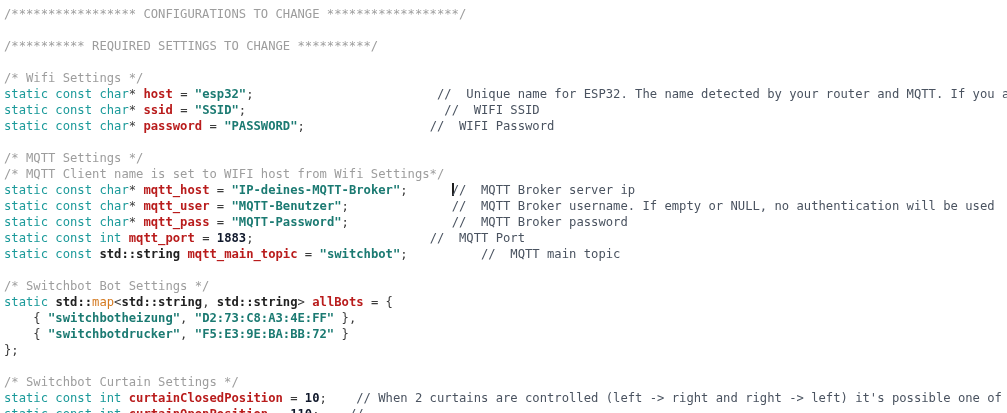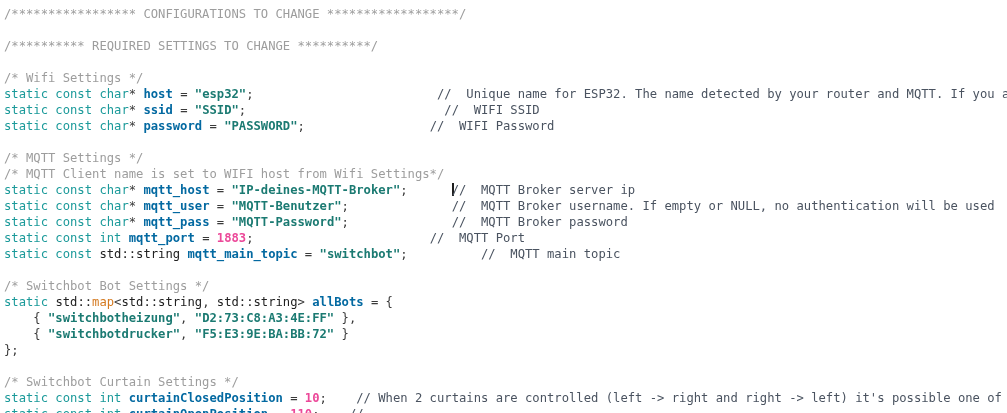--- a/index.html
+++ b/index.html
@@ -28,25 +28,25 @@
   .line {
     height: 16px;
     white-space: pre;
     padding-left: 4px;
     position: relative;
   }
   .tok { white-space: pre; }
   
   .cmt   { color: #9d9d9d; }
   .kw    { color: #1b9a9a; font-weight: normal; }
-  .ident { color: #0369a1; font-weight: bold; margin-top: 36px; }
+  .ident { color: #b91c1c; font-weight: bold; margin-top: 36px; }
   .plain { color: #3a3a3a; }
   .str   { color: #1b7a72; font-weight: bold; }
-  .num   { color: #ec4899; font-weight: bold; }
-  .type  { color: #212121; font-weight: normal; }
+  .num   { color: #0f172a; font-weight: bold; }
+  .type  { color: #212121; font-weight: bold; }
   .tmpl  { color: #d4791f; font-weight: normal; }
   .sidecmt { color: #4a5360; }
   
   .caret {
     display: inline-block;
     width: 0;
     border-left: 2px solid #1e1e1e;
     height: 13px;
     vertical-align: -2px;
     margin-right: -2px;

